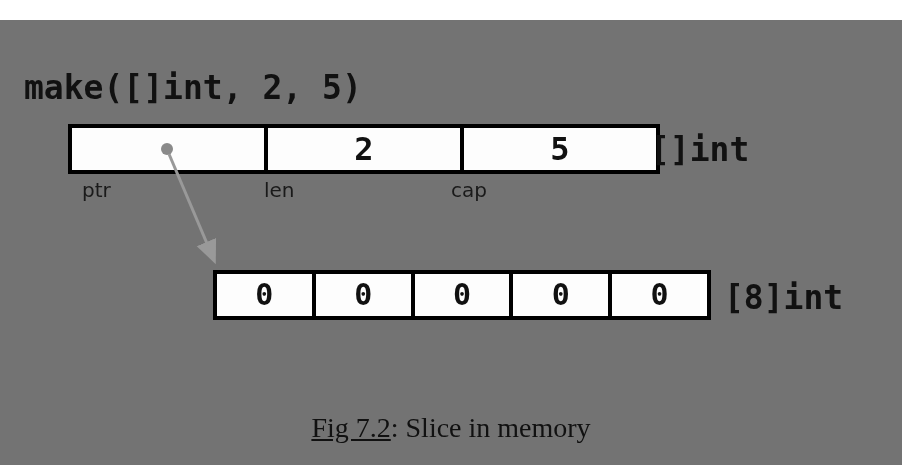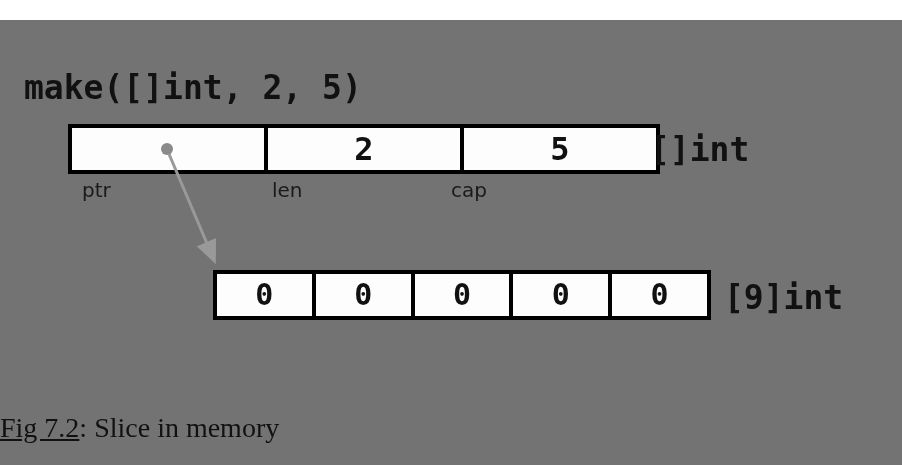--- a/index.html
+++ b/index.html
@@ -66,21 +66,21 @@
   }
   .type-label.slice-type { left: 650px; top: 110px; }
   .type-label.array-type { left: 724px; top: 258px; }
   .field-label {
     position: absolute;
     top: 158px;
     font-size: 20px;
     color: #1a1a1a;
   }
   .field-label.ptr { left: 82px; }
-  .field-label.len { left: 272px; }
+  .field-label.len { left: 264px; }
   .field-label.cap { left: 451px; }
   
   .backing-array {
     position: absolute;
     left: 213px;
     top: 250px;
     width: 498px;
     height: 50px;
     border: 4px solid #000;
     box-sizing: border-box;
@@ -107,21 +107,21 @@
     width: 902px;
     height: 465px;
     pointer-events: none;
   }
   
   .caption {
     position: absolute;
     left: 0;
     top: 392px;
     width: 902px;
-    text-align: left;
+    text-align: center;
     font-family: "Liberation Serif", serif;
     font-size: 28px;
     color: #111;
   }
   .caption .fig-ref {
     text-decoration: underline;
   }
 </style>
 </head>
 <body>
@@ -169,19 +169,19 @@
       <span class="cell-value mono">0</span>
     </div>
     <div class="array-cell">
       <span class="cell-value mono">0</span>
     </div>
     <div class="array-cell">
       <span class="cell-value mono">0</span>
     </div>
   </div>
 
-  <div class="type-label array-type mono">[9]int</div>
+  <div class="type-label array-type mono">[8]int</div>
 
   <div class="caption">
     <span class="fig-ref">Fig 7.2</span><span>: Slice in memory</span>
   </div>
 
 </div>
 
 </body></html>

